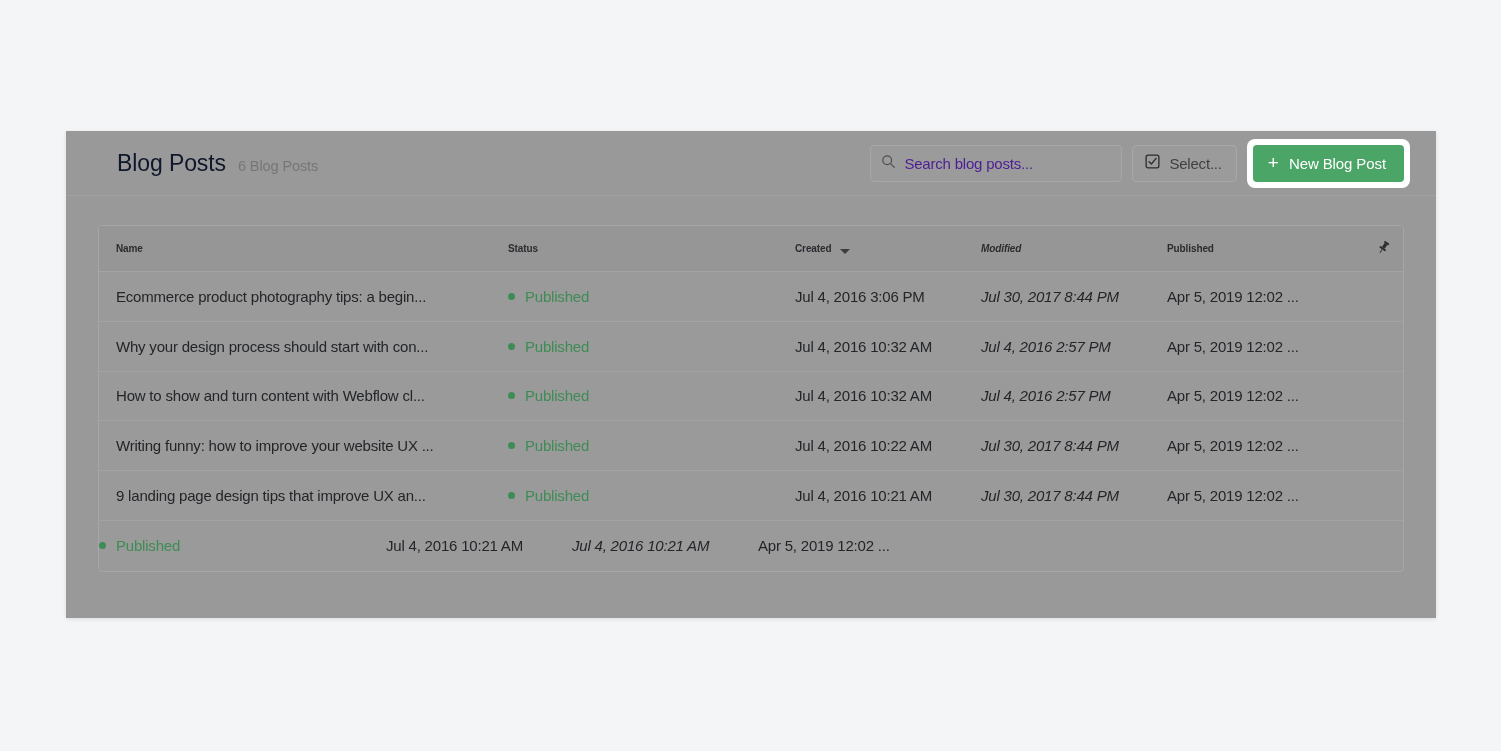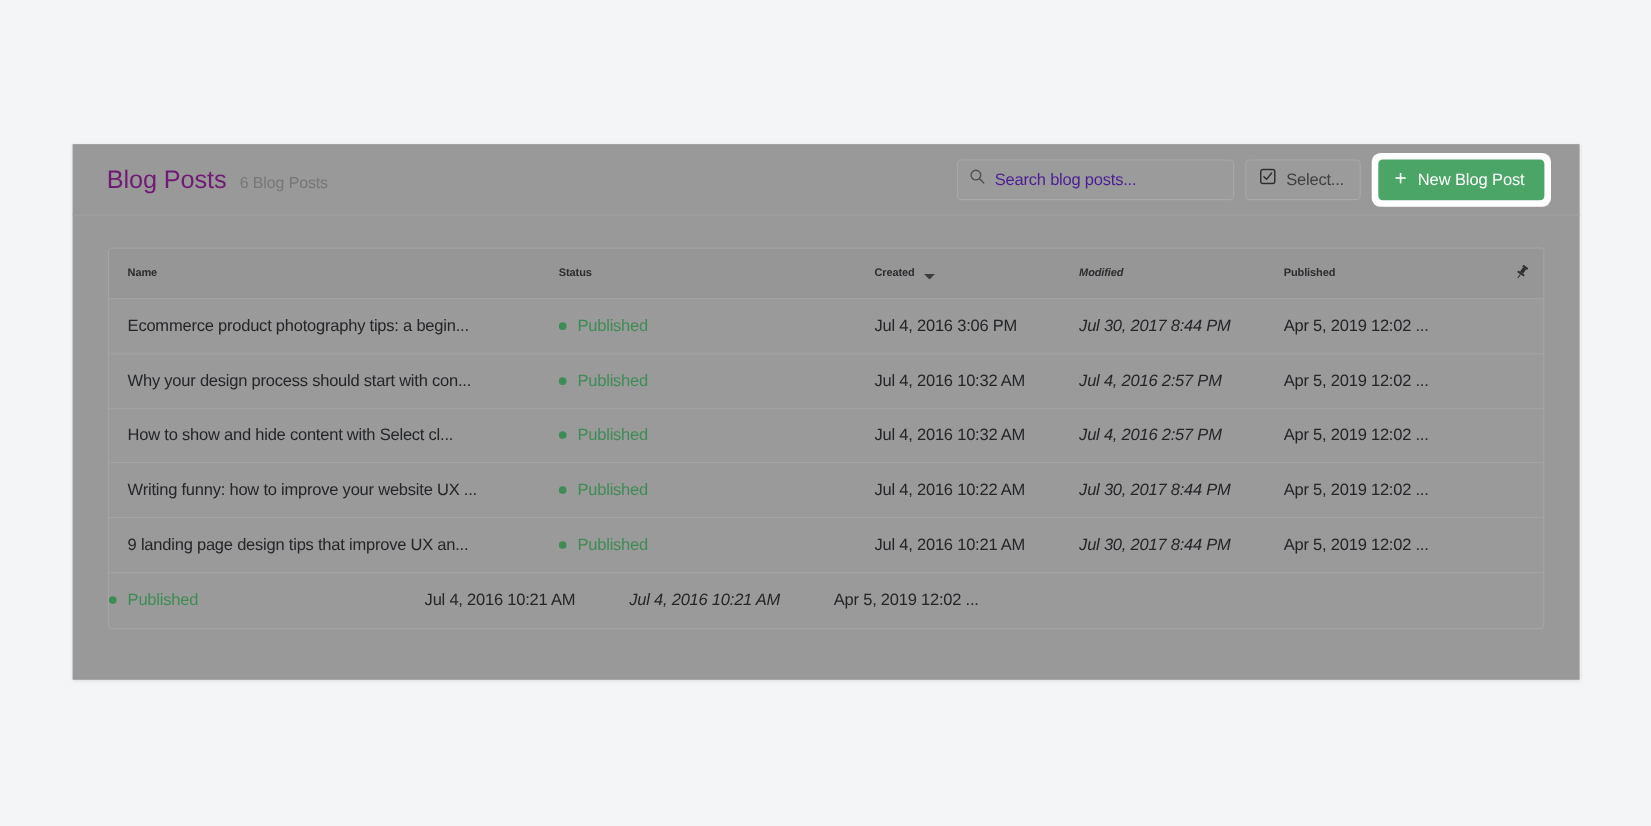--- a/index.html
+++ b/index.html
@@ -41,22 +41,23 @@
   .title-group {
     display: flex;
     align-items: baseline;
     gap: 12px;
     flex: 1;
   }
 
   .page-title {
     font-size: 23px;
     font-weight: 400;
-    color: #701a75;
+    color: #0f172a;
     letter-spacing: -0.1px;
+    margin-left: 20px;
   }
 
   .page-subtitle {
     font-size: 14.5px;
     color: #767676;
     letter-spacing: -0.1px;
   }
 
   .header-controls {
     display: flex;
@@ -302,21 +303,21 @@
             <div class="cell col-status status-cell">
               <span class="status-dot"></span>
               <span class="status-text">Published</span>
             </div>
             <div class="cell col-created">Jul 4, 2016 10:32 AM</div>
             <div class="cell col-modified">Jul 4, 2016 2:57 PM</div>
             <div class="cell col-published">Apr 5, 2019 12:02 ...</div>
             <div class="cell col-pin"></div>
           </div>
           <div class="trow">
-            <div class="cell col-name">How to show and hide content with Select cl...</div>
+            <div class="cell col-name">How to show and turn content with Webflow cl...</div>
             <div class="cell col-status status-cell">
               <span class="status-dot"></span>
               <span class="status-text">Published</span>
             </div>
             <div class="cell col-created">Jul 4, 2016 10:32 AM</div>
             <div class="cell col-modified">Jul 4, 2016 2:57 PM</div>
             <div class="cell col-published">Apr 5, 2019 12:02 ...</div>
             <div class="cell col-pin"></div>
           </div>
           <div class="trow">

